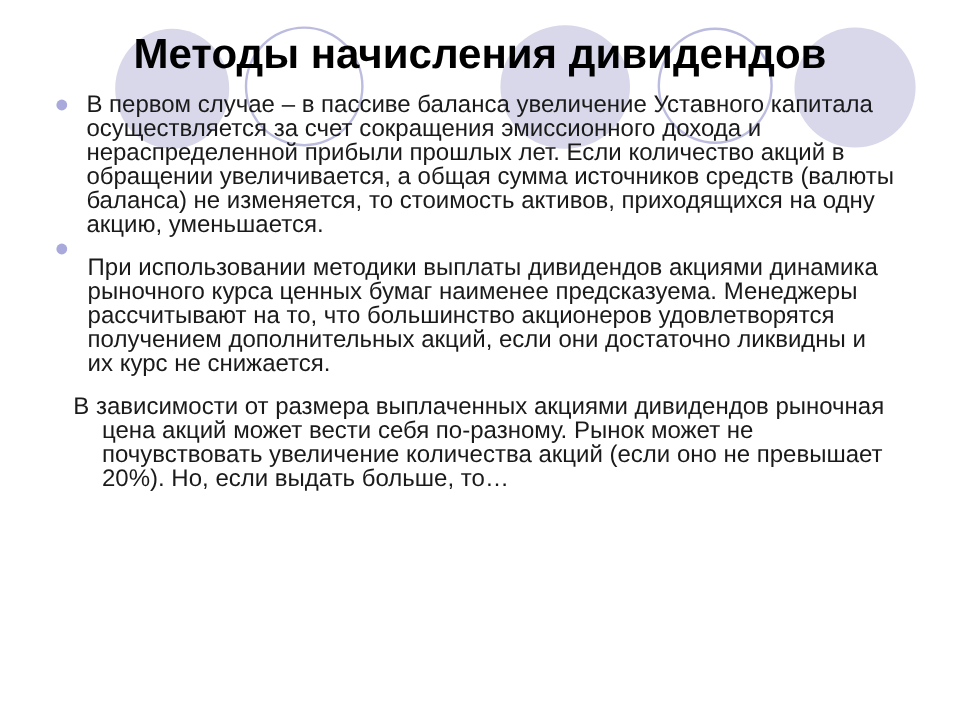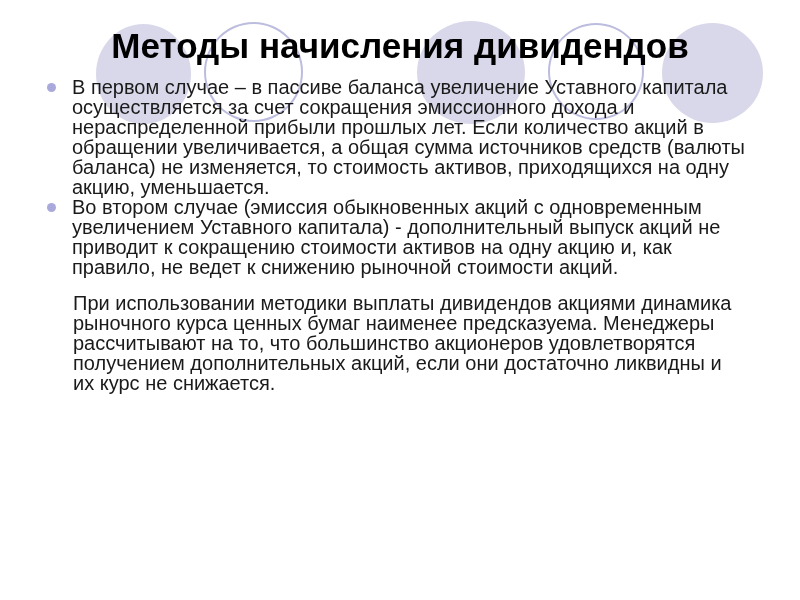--- a/index.html
+++ b/index.html
@@ -64,23 +64,24 @@
 
   <h1 class="title">Методы начисления дивидендов</h1>
 
   <div class="content">
     <div class="bullet-item"><span class="bullet-dot"></span><span class="bullet-text">В первом случае – в пассиве баланса увеличение Уставного капитала
 осуществляется за счет сокращения эмиссионного дохода и
 нераспределенной прибыли прошлых лет. Если количество акций в
 обращении увеличивается, а общая сумма источников средств (валюты
 баланса) не изменяется, то стоимость активов, приходящихся на одну
 акцию, уменьшается.</span></div>
-    <div class="bullet-item"><span class="bullet-dot"></span><span class="bullet-text">Во втором случае (эмиссия обыкновенных акций с одновременным
-увеличением Уставного капитала) - дополнительный выпуск акций не
-приводит к сокращению стоимости активов на одну акцию и, как
-правило, не ведет к снижению рыночной стоимости акций.</span></div>
+    <div class="bullet-item"><span class="bullet-dot"></span></div>
     <p class="para para-3">При использовании методики выплаты дивидендов акциями динамика
 рыночного курса ценных бумаг наименее предсказуема. Менеджеры
 рассчитывают на то, что большинство акционеров удовлетворятся
 получением дополнительных акций, если они достаточно ликвидны и
 их курс не снижается.</p>
+    <p class="para para-4">В зависимости от размера выплаченных акциями дивидендов рыночная
+цена акций может вести себя по-разному. Рынок может не
+почувствовать увеличение количества акций (если оно не превышает
+20%). Но, если выдать больше, то…</p>
   </div>
 </div>
 
 </body></html>

